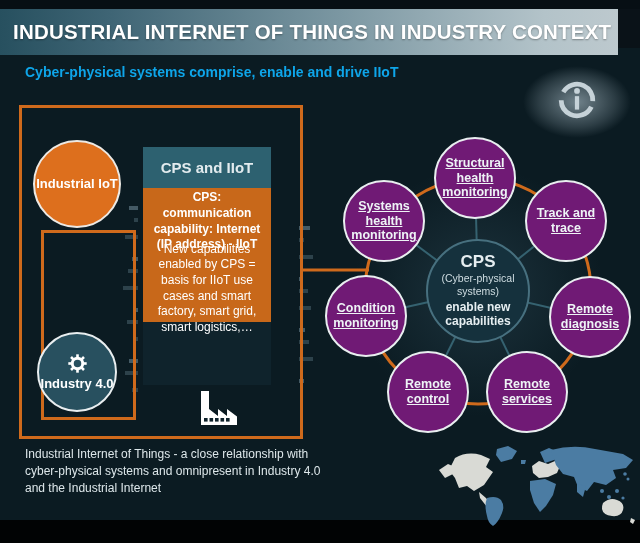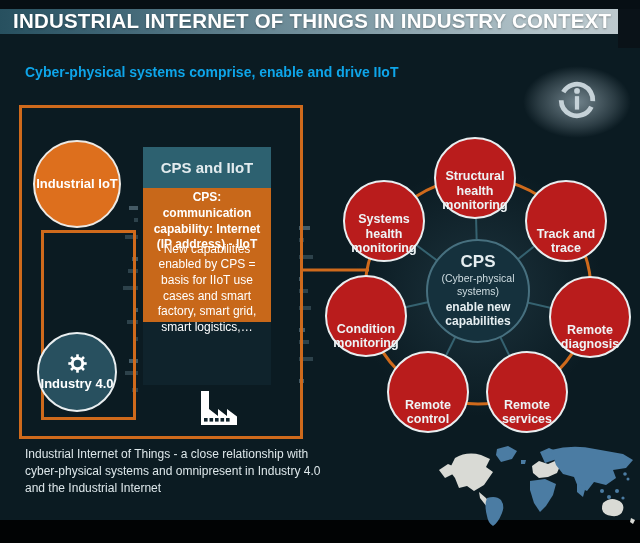--- a/index.html
+++ b/index.html
@@ -6,23 +6,23 @@
   .stage{
     position:relative;width:640px;height:543px;overflow:hidden;
     background:#0b1b22;
     font-family:"Liberation Sans","DejaVu Sans",sans-serif;
     -webkit-font-smoothing:antialiased;
   }
   .top-strip{position:absolute;left:0;top:0;width:640px;height:9px;background:#070f14;}
   .bottom-strip{position:absolute;left:0;top:520px;width:640px;height:23px;background:#010304;}
 
   .title-bar{
-    position:absolute;left:0;top:9px;width:618px;height:25px;
+    position:absolute;left:0;top:9px;width:618px;height:46px;
     background:linear-gradient(90deg,#27505f 0%,#3f6575 18%,#7b97a2 55%,#b3c3c9 88%,#bdc9ce 100%);
-    display:flex;align-items:flex-start;
+    display:flex;align-items:center;
   }
   .title-bar-end{position:absolute;left:618px;top:9px;width:22px;height:39px;background:#0a1218;}
   .title-text{
     padding-left:13px;color:#fff;font-size:20.5px;font-weight:bold;letter-spacing:.2px;
     text-shadow:0 1px 2px rgba(0,0,0,.35);white-space:nowrap;
   }
   .subtitle{position:absolute;left:25px;top:64px;color:#0ea5e9;font-size:14px;font-weight:bold;}
 
   
   .logo-glow{position:absolute;left:508px;top:56px;width:138px;height:92px;
@@ -62,24 +62,24 @@
   
   .ring-glow{position:absolute;left:348px;top:161px;width:260px;height:260px;border-radius:50%;
     background:radial-gradient(circle,rgba(72,112,130,.28),transparent 68%);z-index:0;}
   .overlay{position:absolute;left:0;top:0;z-index:1;}
   .cps-circle{position:absolute;left:426px;top:239px;width:104px;height:104px;border-radius:50%;
     background:#15313d;border:2px solid #47707f;box-sizing:border-box;z-index:3;
     display:flex;flex-direction:column;align-items:center;justify-content:center;text-align:center;color:#e6eef1;}
   .cps-title{font-size:17px;font-weight:bold;line-height:1.05;}
   .cps-sub{font-size:10.5px;color:#cfdde2;line-height:1.2;margin-top:1px;}
   .cps-emph{font-size:12px;font-weight:bold;line-height:1.15;margin-top:4px;}
-  .sat{position:absolute;width:82px;height:82px;border-radius:50%;background:#b91c1c;
+  .sat{position:absolute;width:82px;height:82px;border-radius:50%;background:#701a75;
     border:2.5px solid #e9eef0;box-sizing:border-box;z-index:3;
-    display:flex;align-items:flex-end;justify-content:center;text-align:center;
-    color:#eef4f6;font-size:12.5px;font-weight:600;line-height:1.18;padding:4px;}
+    display:flex;align-items:center;justify-content:center;text-align:center;
+    color:#eef4f6;font-size:12.5px;font-weight:600;line-height:1.18;padding:4px;text-decoration:underline;}
   .s0{left:434px;top:137px;} .s1{left:525px;top:180px;} .s2{left:549px;top:276px;}
   .s3{left:486px;top:351px;} .s4{left:387px;top:351px;} .s5{left:325px;top:275px;}
   .s6{left:343px;top:180px;}
 
   .caption{position:absolute;left:25px;top:446px;width:300px;color:#dde7ea;font-size:12px;line-height:1.4;z-index:2;}
   .map{position:absolute;left:437px;top:446px;z-index:2;line-height:0;}
 </style>
 </head>
 <body>
 

